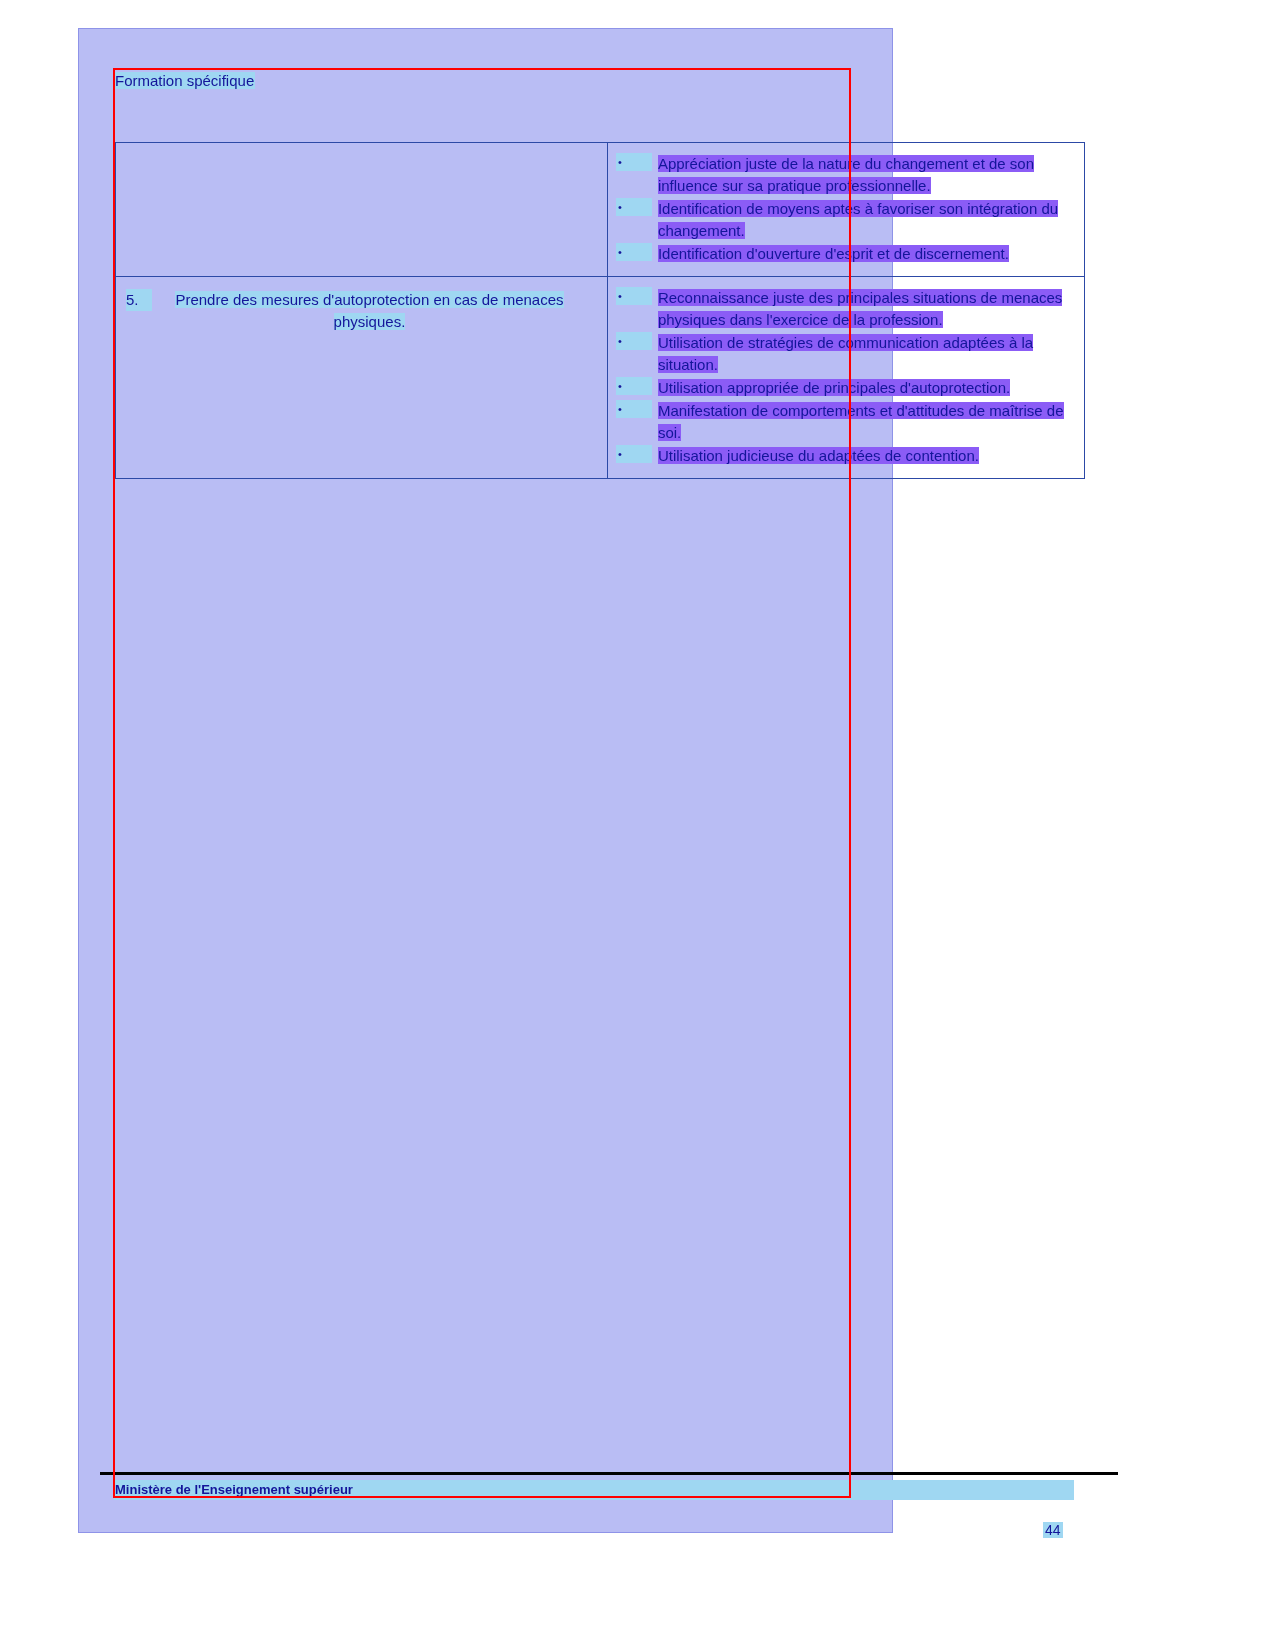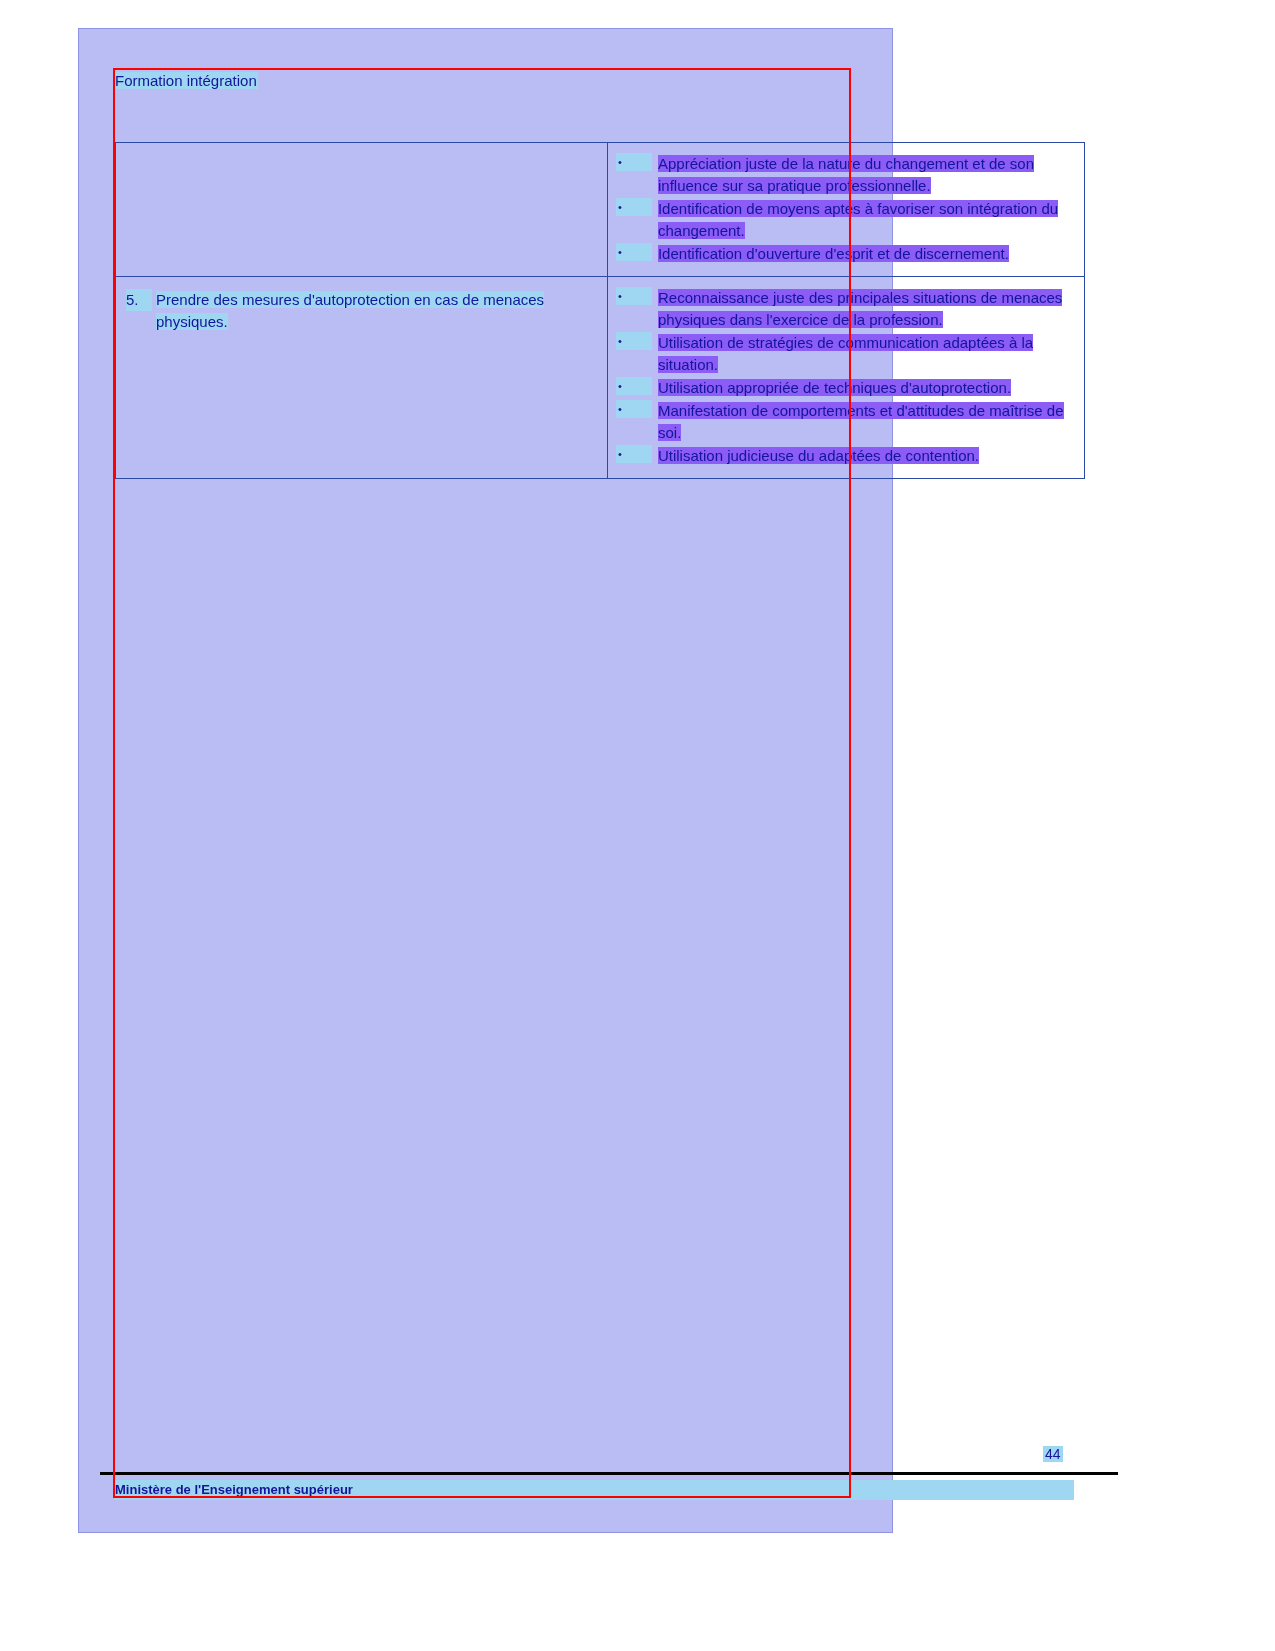--- a/index.html
+++ b/index.html
@@ -89,21 +89,22 @@
   .objective .num {
     position: absolute;
     left: 0;
     top: 0;
     width: 26px;
     text-align: left;
     background: #9fd7f2;
   }
   .objective .otext {
     display: block;
-    margin-left: 30px;
+    margin-left: 16px;
+    text-align: center;
   }
   .objective .otext span.hl {
     background: #9fd7f2;
     box-decoration-break: clone;
     -webkit-box-decoration-break: clone;
   }
 
   
   ul.crit {
     list-style: none;
@@ -165,34 +166,34 @@
     left: 114px;
     top: 1480px;
     width: 960px;
     height: 20px;
     background: #9fd7f2;
     z-index: 2;
   }
   #footer-page {
     position: absolute;
     left: 1043px;
-    top: 1446px;
+    top: 1522px;
     font-size: 14px;
     color: #14159a;
     background: #9fd7f2;
     padding: 0 2px;
     z-index: 5;
   }
 </style>
 </head>
 <body>
 
 <div id="page-area"></div>
 
-<div id="header-label">Formation intégration</div>
+<div id="header-label">Formation spécifique</div>
 
 <table id="comp-table">
   <tbody>
       <tr>
     <td class="col-left">
       <div class="left-pad">
         <div class="objective">
           <span class="num" style="background:transparent;"></span>
           <span class="otext"></span>
         </div>
@@ -232,21 +233,21 @@
           <li>
             <span class="bullet">•</span>
             <span class="ctext"><span class="hl">Reconnaissance juste des principales situations de menaces physiques dans l'exercice de la profession.</span></span>
           </li>
           <li>
             <span class="bullet">•</span>
             <span class="ctext"><span class="hl">Utilisation de stratégies de communication adaptées à la situation.</span></span>
           </li>
           <li>
             <span class="bullet">•</span>
-            <span class="ctext"><span class="hl">Utilisation appropriée de techniques d'autoprotection.</span></span>
+            <span class="ctext"><span class="hl">Utilisation appropriée de principales d'autoprotection.</span></span>
           </li>
           <li>
             <span class="bullet">•</span>
             <span class="ctext"><span class="hl">Manifestation de comportements et d'attitudes de maîtrise de soi.</span></span>
           </li>
           <li>
             <span class="bullet">•</span>
             <span class="ctext"><span class="hl">Utilisation judicieuse du adaptées de contention.</span></span>
           </li>
         </ul>

